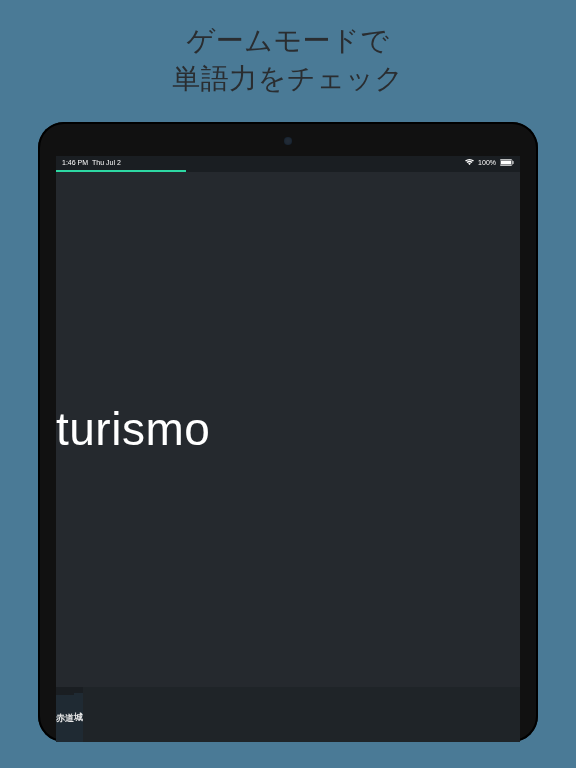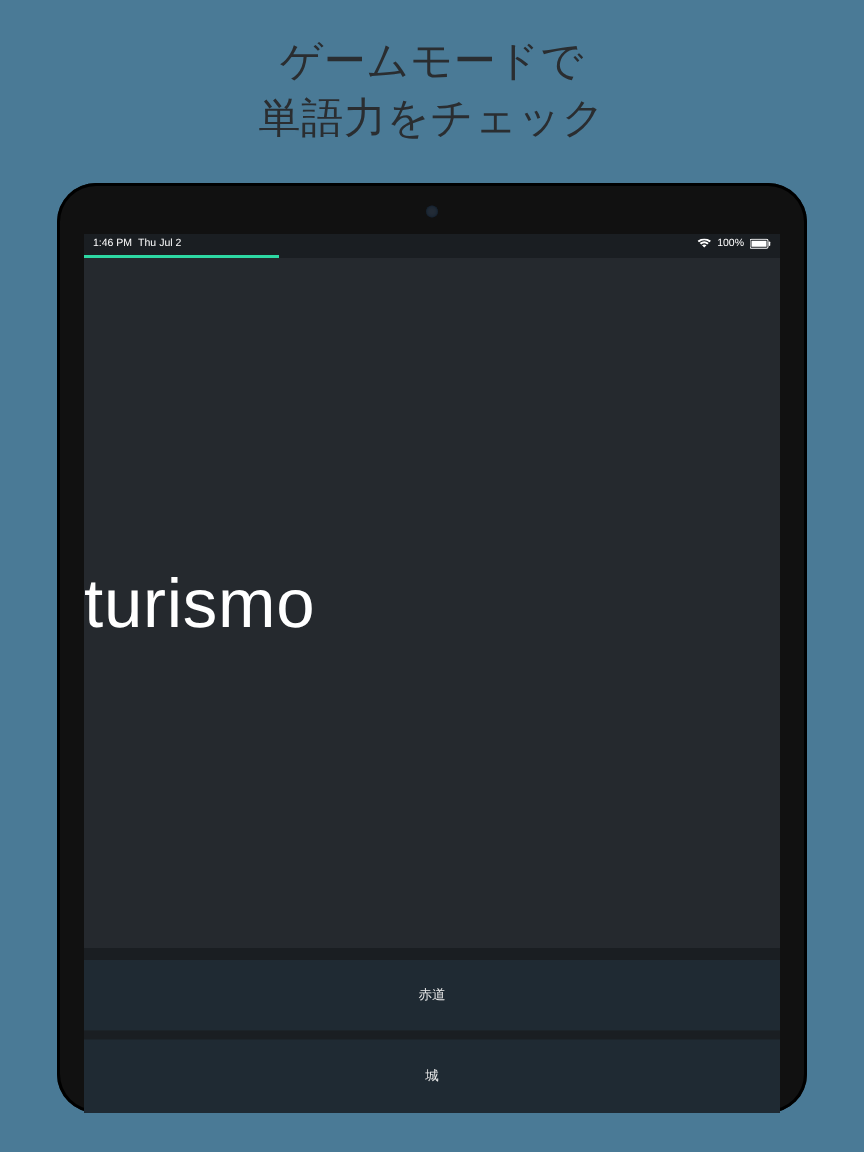--- a/index.html
+++ b/index.html
@@ -101,21 +101,21 @@
     justify-content: flex-start;
   }
   .question-word {
     color: #fff;
     font-size: 46px;
     font-weight: 400;
     letter-spacing: 0.5px;
   }
   .answers {
     display: flex;
-    flex-direction: column;
+    font-weight: bold;
   }
   .answer-btn {
     background: #1f2a33;
     color: #e8e8e8;
     font-size: 9px;
     height: 55px;
     display: flex;
     align-items: center;
     justify-content: center;
     border-top: 6px solid #1a1e22;

